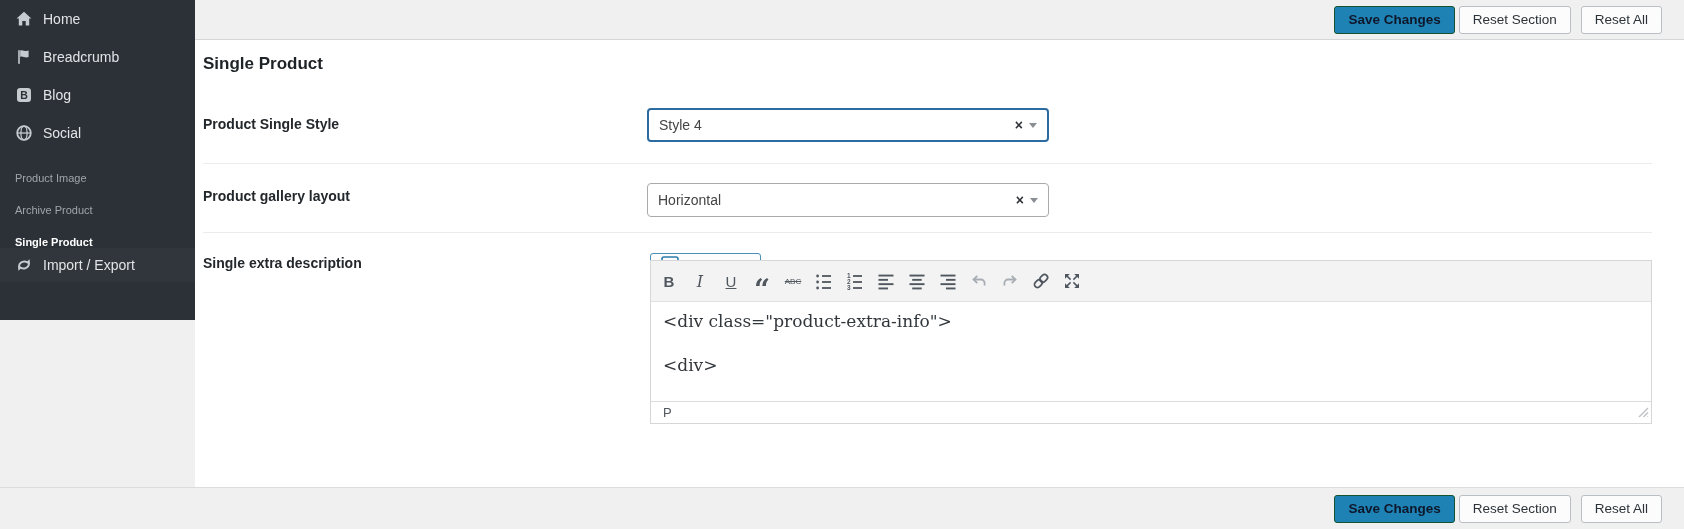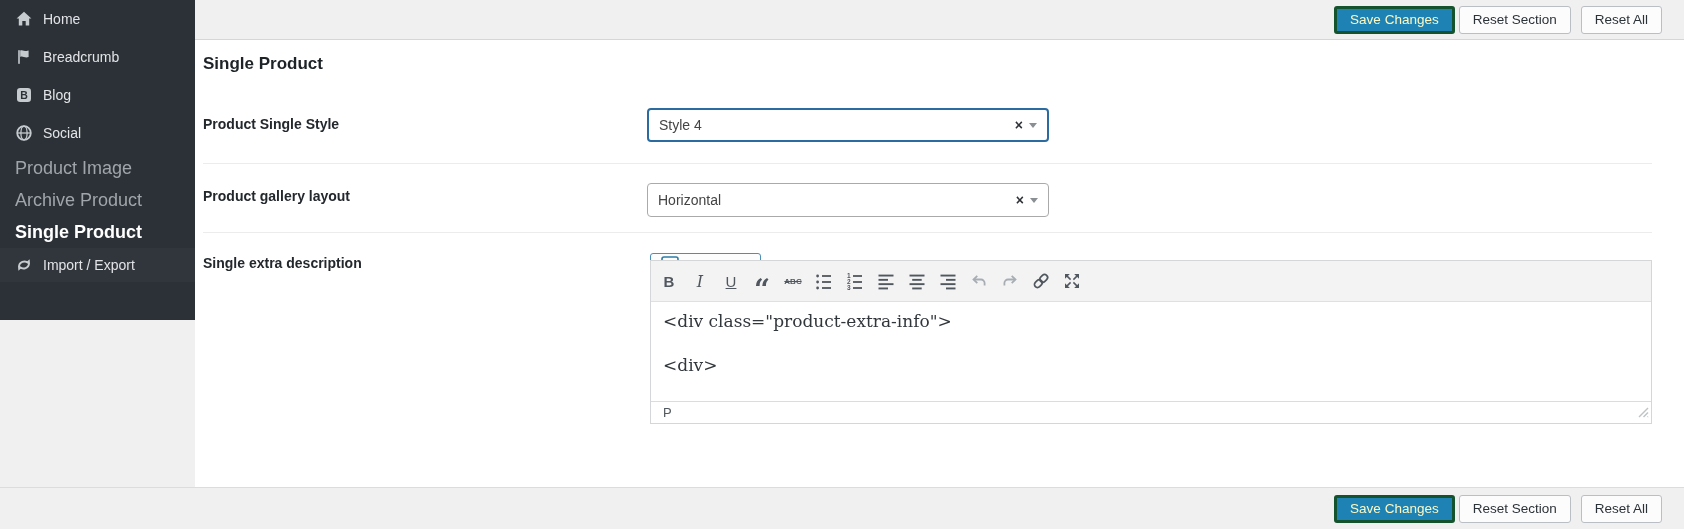--- a/index.html
+++ b/index.html
@@ -5,39 +5,39 @@
   html,body{margin:0;padding:0;}
   body{font-family:"Liberation Sans",sans-serif;background:#f0f0f1;}
   .stage{position:relative;width:1684px;height:529px;background:#f0f0f1;overflow:hidden;}
 
   
   .sidebar{position:absolute;left:0;top:0;width:236px;height:320px;background:#2b3137;}
   .side-item{position:relative;display:flex;align-items:center;height:38px;padding-left:14px;
              color:#e2e4e7;font-size:14px;cursor:pointer;}
   .side-item .s-icon{width:20px;height:20px;margin-right:9px;flex:0 0 20px;display:flex;align-items:center;justify-content:center;}
   .side-item.active{background:#1b7aa6;color:#fff;}
-  .side-sub{position:relative;display:flex;align-items:center;height:32px;padding-left:15px;
-            color:#a0a5ab;font-size:18px;cursor:pointer;}
+  .side-sub{position:relative;display:flex;align-items:flex-end;height:32px;padding-left:15px;
+            color:#a0a5ab;font-size:11px;cursor:pointer;}
   .side-sub.current{color:#fff;font-weight:700;}
   .side-sub.current::after{content:"";position:absolute;right:0;top:50%;margin-top:-8px;
             border:8px solid transparent;border-right-color:#ffffff;}
   .side-item.last{height:34px;background:#31363c;}
   .chev{width:7px;height:7px;border-right:2px solid #9ba1a6;border-bottom:2px solid #9ba1a6;
         transform:rotate(45deg);margin-left:auto;margin-right:16px;margin-top:-4px;}
 
   
   .topbar{position:absolute;left:195px;right:0;top:0;height:40px;background:#f0f0f1;
           border-bottom:1px solid #d5d6d8;display:flex;align-items:center;justify-content:flex-end;
           padding-right:22px;box-sizing:border-box;}
   .bottombar{position:absolute;left:0;right:0;top:487px;height:42px;background:#f0f0f1;
           border-top:1px solid #dcdcde;display:flex;align-items:center;justify-content:flex-end;
           padding-right:22px;box-sizing:border-box;}
   .btn{height:28px;padding:0 13px;font-size:13.5px;border-radius:3px;display:inline-flex;
        align-items:center;cursor:pointer;font-family:"Liberation Sans",sans-serif;box-sizing:border-box;}
-  .btn-primary{background:#1e82b5;border:3px solid #14532d;color:#fef9c3;margin-right:4px;}
+  .btn-primary{background:#1e82b5;border:1px solid #14532d;color:#0f172a;margin-right:4px;font-weight:bold;}
   .btn-secondary{background:#fcfcfd;border:1px solid #b9bfc4;color:#2c3338;margin-right:10px;}
   .btn-secondary:last-child{margin-right:0;}
 
   
   .panel{position:absolute;left:195px;right:0;top:40px;bottom:42px;background:#fff;}
   .page-title{position:absolute;left:8px;top:14px;font-size:17px;font-weight:700;color:#1d2327;}
   .field-label{position:absolute;left:8px;font-size:14px;font-weight:600;color:#23282d;}
   .lbl-1{top:76px;} .lbl-2{top:148px;} .lbl-3{top:215px;}
   .sep{position:absolute;left:8px;right:32px;height:1px;background:#ececed;}
   .sep-1{top:123px;} .sep-2{top:192px;}
@@ -64,21 +64,21 @@
   .tab-text{background:#dcdcdd;}
   .frame{border:1px solid #d5d6d8;background:#fff;}
   .mce-toolbar{height:40px;background:#f3f3f4;border-bottom:1px solid #dfe0e1;display:flex;
        align-items:center;padding-left:6px;}
   .tb-btn{width:24px;height:26px;margin-right:7px;display:flex;align-items:center;justify-content:center;
        color:#50575e;cursor:pointer;border-radius:2px;}
   .g-bold{font-weight:800;font-size:15px;}
   .g-italic{font-family:"DejaVu Serif",serif;font-style:italic;font-size:16px;}
   .g-under{font-size:15px;text-decoration:underline;}
   .g-quote{font-family:"DejaVu Serif",serif;font-weight:700;font-size:28px;line-height:0;position:relative;top:9px;}
-  .g-abc{font-size:8px;font-weight:700;text-decoration:line-through;letter-spacing:0;}
+  .g-abc{font-size:8px;font-weight:400;text-decoration:line-through;letter-spacing:0;}
   .mce-content{position:relative;height:99px;font-family:"DejaVu Serif",serif;font-size:17px;color:#32373c;cursor:text;}
   .cl{position:absolute;left:12px;white-space:pre;}
   .cl-1{top:9px;} .cl-2{top:53px;}
   .statusbar{position:relative;height:21px;border-top:1px solid #dcdcde;display:flex;align-items:center;
        padding:0 12px;font-size:13px;color:#50575e;}
   .grip{position:absolute;right:2px;bottom:2px;cursor:nwse-resize;}
 </style>
 </head>
 <body>
 

